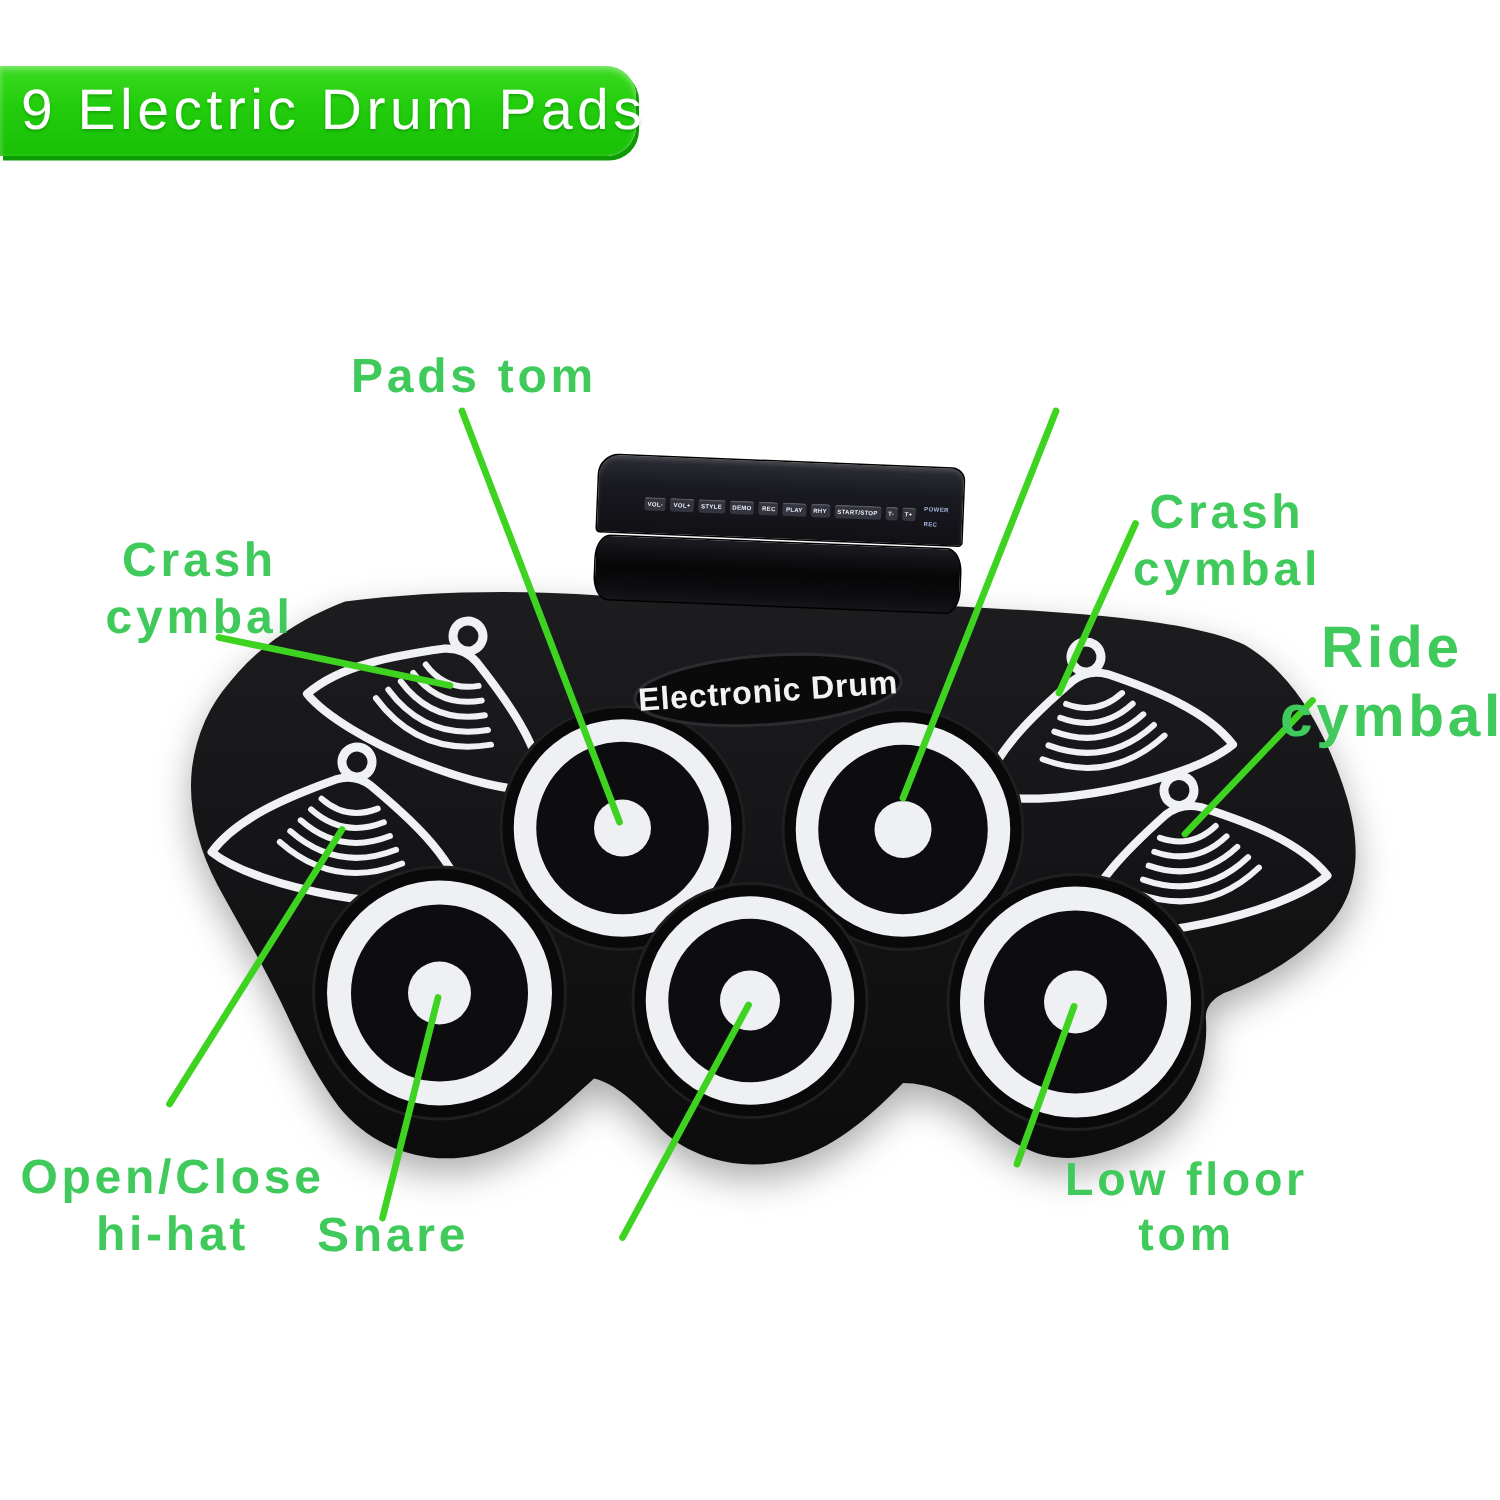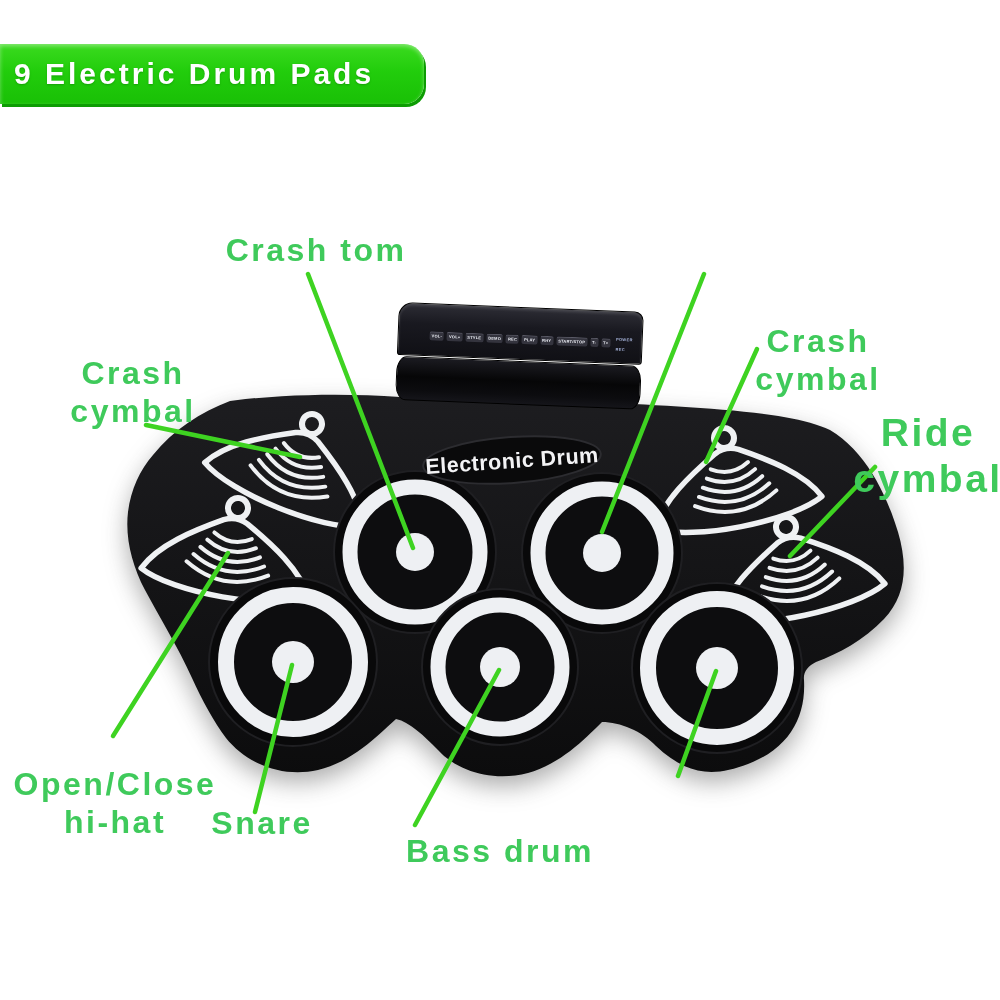--- a/index.html
+++ b/index.html
@@ -12,21 +12,21 @@
 
   
   .banner{
     position:absolute;left:0;top:44px;width:424px;height:60px;z-index:5;
     background:linear-gradient(180deg,#3bdb1f 0%,#22cd0c 45%,#19c006 100%);
     border-radius:0 20px 20px 0;
     box-shadow:2px 3px 0 #0d9c03, inset 0 2px 4px rgba(255,255,255,.4);
     display:flex;align-items:center;padding-left:14px;box-sizing:border-box;
   }
   .banner span{
-    color:#ffffff;font-size:30px;font-weight:bold;letter-spacing:3px;
+    color:#ffffff;font-size:38px;font-weight:normal;letter-spacing:3px;
     text-shadow:0 1px 2px rgba(0,90,0,.35);white-space:nowrap;
   }
 
   
   .callout{
     position:absolute;z-index:4;transform:translate(-50%,-50%);
     color:#3fca5b;font-weight:bold;font-size:32px;letter-spacing:2.5px;
     line-height:1.18;text-align:center;white-space:pre-line;
   }
   #cl-high-tom     {left:316px;top:251px;}
@@ -182,29 +182,29 @@
       <line x1="146" y1="425" x2="300" y2="457"></line>
       <line x1="757" y1="349" x2="706" y2="462"></line>
       <line x1="875" y1="467" x2="790" y2="556"></line>
       <line x1="113" y1="736" x2="228" y2="553"></line>
       <line x1="255" y1="812" x2="292" y2="665"></line>
       <line x1="415" y1="825" x2="499" y2="670"></line>
       <line x1="678" y1="776" x2="716" y2="671"></line>
     </g>
   </svg>
 
-  <div class="callout" id="cl-high-tom">Crash tom</div>
+  <div class="callout" id="cl-high-tom">Pads tom</div>
   <div class="callout" id="cl-crash-left">Crash
 cymbal</div>
   <div class="callout" id="cl-crash-right">Crash
 cymbal</div>
   <div class="callout" id="cl-ride">Ride
 cymbal</div>
   <div class="callout" id="cl-hihat">Open/Close
 hi-hat</div>
   <div class="callout" id="cl-snare">Snare</div>
-  <div class="callout" id="cl-bass">Bass drum</div>
+  <div class="callout" id="cl-low-floor">Low floor tom</div>
 
   <div class="banner">
     <span>9 Electric Drum Pads</span>
   </div>
 
 </div>
 
 </body></html>

